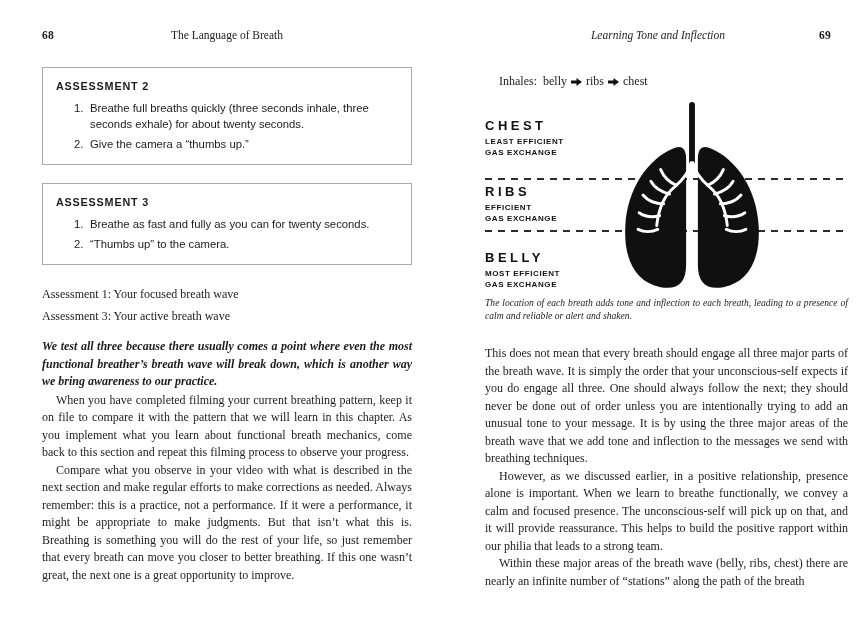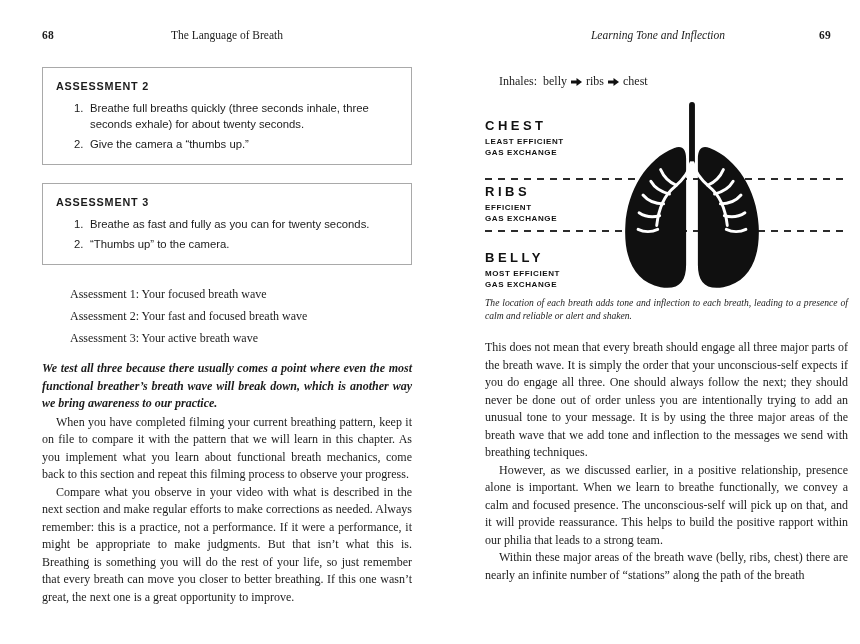--- a/index.html
+++ b/index.html
@@ -25,21 +25,21 @@
   .assessment-box:first-of-type { margin-top:5px; }
   .box-title { font-size:10.8px; font-weight:bold; letter-spacing:.8px; margin-bottom:8px; }
   .box-list { list-style:none; margin-left:18px; counter-reset:li; }
   .box-list li { counter-increment:li; position:relative; padding-left:16px;
                  font-size:11.3px; line-height:16px; margin-bottom:4px; }
   .box-list li:last-child { margin-bottom:0; }
   .box-list li::before { content:counter(li) "."; position:absolute; left:0; }
 
   
   .summary { margin-top:21px; }
-  .summary-line { font-size:12px; line-height:16px; margin-bottom:6px;margin-left:28px; }
+  .summary-line { font-size:12px; line-height:16px; margin-bottom:6px; }
 
   
   .body-para { font-size:12px; line-height:17.5px; text-align:justify; }
   .body-para.indent { text-indent:14px; }
   .em-para { font-size:12px; line-height:17.5px; text-align:justify;
              font-style:italic; font-weight:bold; margin-top:14px; }
   .em-para + .body-para { margin-top:1px; }
 
   .section-heading { font-family:"Liberation Sans", sans-serif; font-weight:normal;
                      font-size:14.5px; letter-spacing:1.6px; text-align:center;
@@ -63,21 +63,21 @@
   .zone-chest { top:14px; }
   .zone-ribs  { top:80px; }
   .zone-belly { top:146px; }
   .zone-title { font-size:13px; font-weight:bold; letter-spacing:3.5px; color:#111; }
   .zone-sub   { font-size:8px; font-weight:bold; letter-spacing:.6px; line-height:10.5px;
                 margin-top:4px; color:#111; }
   .lungs { position:absolute; left:128px; top:-4px; }
 
   .caption { font-size:9.6px; font-style:italic; line-height:13px; text-align:justify;
              margin-top:4px; }
-  .caption + .body-para { margin-top:17px; }
+  .caption + .body-para { margin-top:23px; }
 </style>
 </head>
 <body>
 
 <div class="spread">
 
   <div class="page page-left">
     <span class="pagenum pagenum-left">68</span>
     <span class="runhead runhead-left">The Language of Breath</span>
 
@@ -92,21 +92,20 @@
     <div class="assessment-box">
       <div class="box-title">ASSESSMENT 3</div>
       <ol class="box-list">
         <li>Breathe as fast and fully as you can for twenty seconds.</li>
         <li>“Thumbs up” to the camera.</li>
       </ol>
     </div>
 
     <div class="summary">
       <div class="summary-line">Assessment 1: Your focused breath wave</div>
-      <div class="summary-line">Assessment 2: Your fast and focused breath wave</div>
       <div class="summary-line">Assessment 3: Your active breath wave</div>
     </div>
 
     <p class="em-para">We test all three because there usually comes a point where even the most functional breather’s breath wave will break down, which is another way we bring awareness to our practice.</p>
     <p class="body-para indent">When you have completed filming your current breathing pattern, keep it on file to compare it with the pattern that we will learn in this chapter. As you implement what you learn about functional breath mechanics, come back to this section and repeat this filming process to observe your progress.</p>
     <p class="body-para indent">Compare what you observe in your video with what is described in the next section and make regular efforts to make corrections as needed. Always remember: this is a practice, not a performance. If it were a performance, it might be appropriate to make judgments. But that isn’t what this is. Breathing is something you will do the rest of your life, so just remember that every breath can move you closer to better breathing. If this one wasn’t great, the next one is a great opportunity to improve.</p>
 
 
   </div>
 

